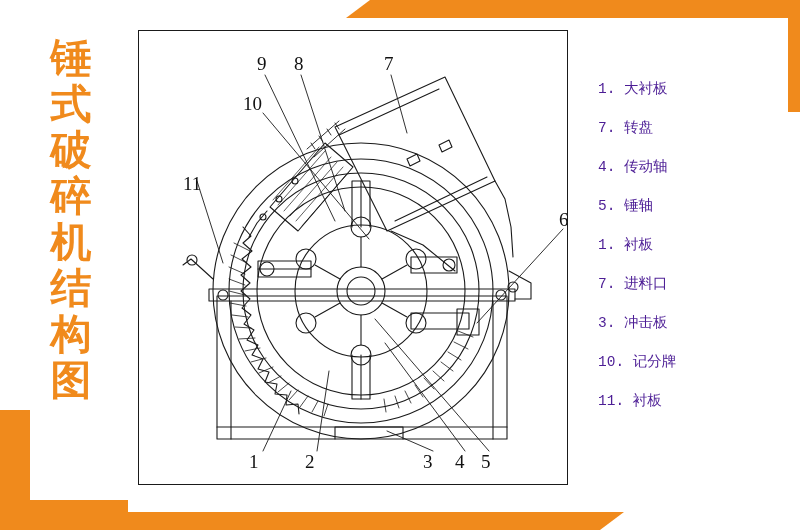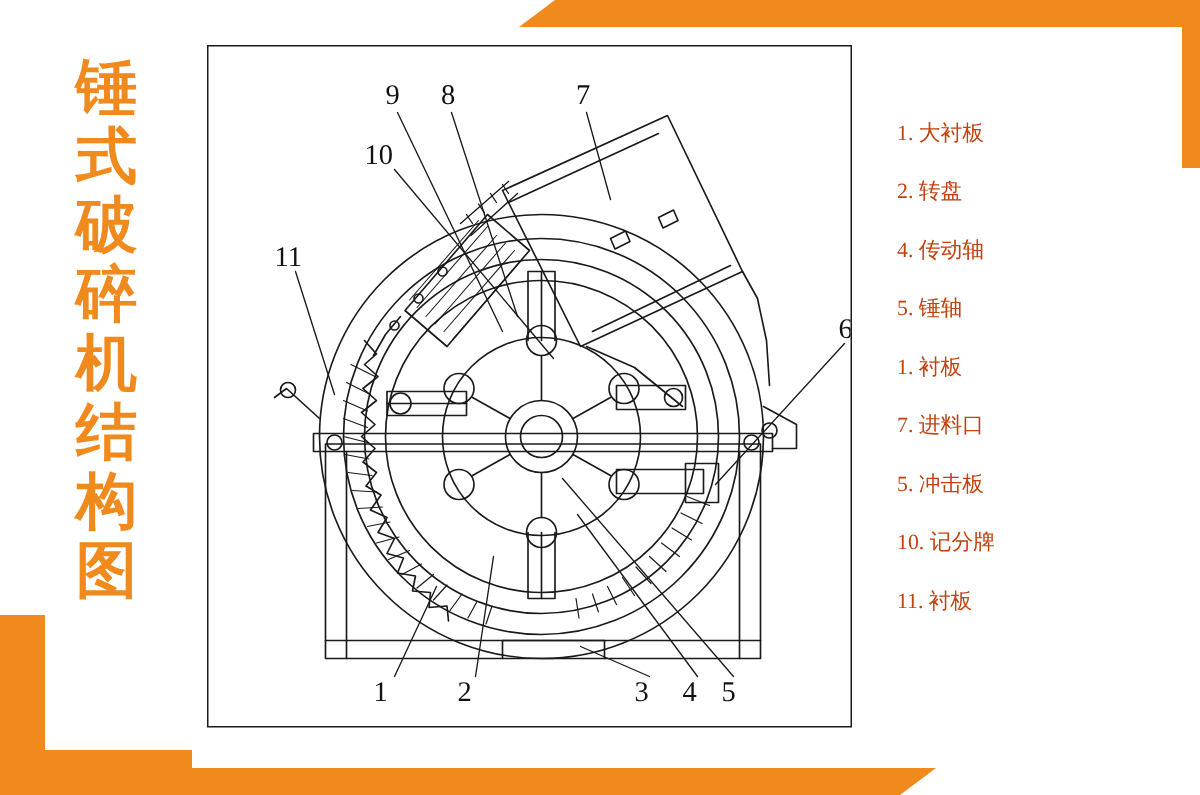--- a/index.html
+++ b/index.html
@@ -77,23 +77,23 @@
   }
   #figure-frame svg { display: block; }
 
   
   #legend {
     position: absolute;
     left: 470px; top: 52px;
     width: 180px;
   }
   #legend .legend-item {
-    font-family: Liberation Serif, serif;
+    font-family: Liberation Mono, monospace;
     font-size: 14.5px;
-    color: #c2410c;
+    color: #4c1d95;
     height: 39px;
     line-height: 39px;
     white-space: nowrap;
   }
 
   
   .num {
     position: absolute;
     font-family: "Liberation Serif", serif;
     font-size: 19px;
@@ -275,29 +275,29 @@
       <div class="num" style="left:110px; top:420px;">1</div>
       <div class="num" style="left:166px; top:420px;">2</div>
       <div class="num" style="left:284px; top:420px;">3</div>
       <div class="num" style="left:316px; top:420px;">4</div>
       <div class="num" style="left:342px; top:420px;">5</div>
       <div class="num" style="left:420px; top:178px;">6</div>
       <div class="num" style="left:245px; top:22px;">7</div>
       <div class="num" style="left:155px; top:22px;">8</div>
       <div class="num" style="left:118px; top:22px;">9</div>
       <div class="num" style="left:104px; top:62px;text-align:right;">10</div>
-      <div class="num" style="left:44px;  top:130px;text-align:center;">11</div>
+      <div class="num" style="left:44px;  top:142px;text-align:center;">11</div>
     </div>
 
     <div id="legend">
       <div class="legend-item">1. 大衬板</div>
-      <div class="legend-item">2. 转盘</div>
+      <div class="legend-item">7. 转盘</div>
       <div class="legend-item">4. 传动轴</div>
       <div class="legend-item">5. 锤轴</div>
       <div class="legend-item">1. 衬板</div>
       <div class="legend-item">7. 进料口</div>
-      <div class="legend-item">5. 冲击板</div>
+      <div class="legend-item">3. 冲击板</div>
       <div class="legend-item">10. 记分牌</div>
       <div class="legend-item">11. 衬板</div>
     </div>
 
   </div>
 </div>
 
 </body></html>

